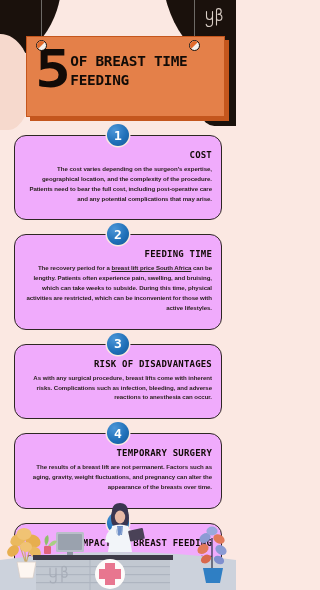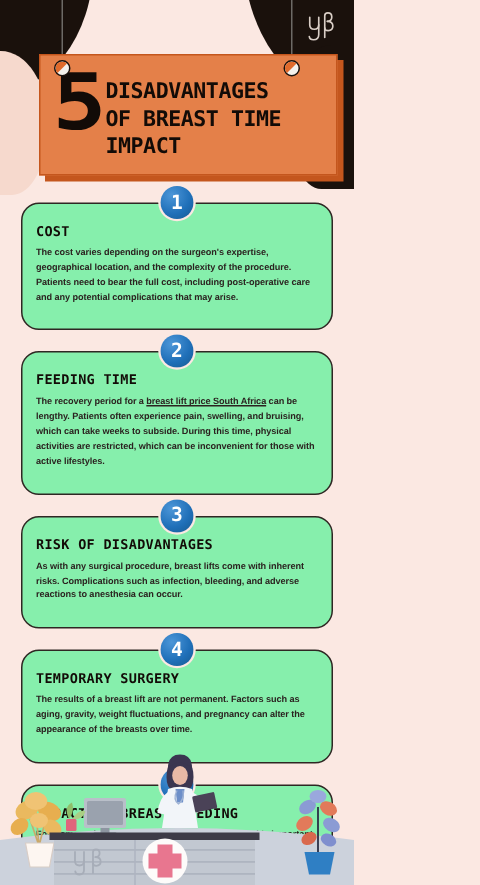--- a/index.html
+++ b/index.html
@@ -158,23 +158,23 @@
     align-items: center;
     justify-content: center;
     box-shadow: 0 0 0 1.5px #fbe8e2;
   }
 
   .card {
     position: relative;
     margin: 0 14px;
     border: 1px solid #2e2723;
     border-radius: 12px;
-    background: #86efac;
+    background: #f0abfc;
     padding: 14px 9px 16px 9px;
-    text-align: left;
+    text-align: right;
   }
 
   .card-title {
     font-family: "DejaVu Sans Mono", monospace;
     font-weight: 700;
     font-size: 9px;
     letter-spacing: 0.2px;
     color: #120b07;
     margin-bottom: 4px;
   }
@@ -224,23 +224,22 @@
   <div class="wire wire-l"></div>
   <div class="wire wire-r"></div>
   <div class="bolt bolt-l"></div>
   <div class="bolt bolt-r"></div>
 
   <div class="sign-shadow"></div>
   <div class="sign">
     <div class="sign-inner">
       <div class="big-five">5</div>
       <div class="title-lines">
-        <div>DISADVANTAGES</div>
         <div>OF BREAST TIME</div>
-        <div>IMPACT</div>
+        <div>FEEDING</div>
       </div>
     </div>
   </div>
 
   <div class="sections">
 
     <div class="section">
       <div class="badge">1</div>
       <div class="card">
         <div class="card-title">COST</div>

